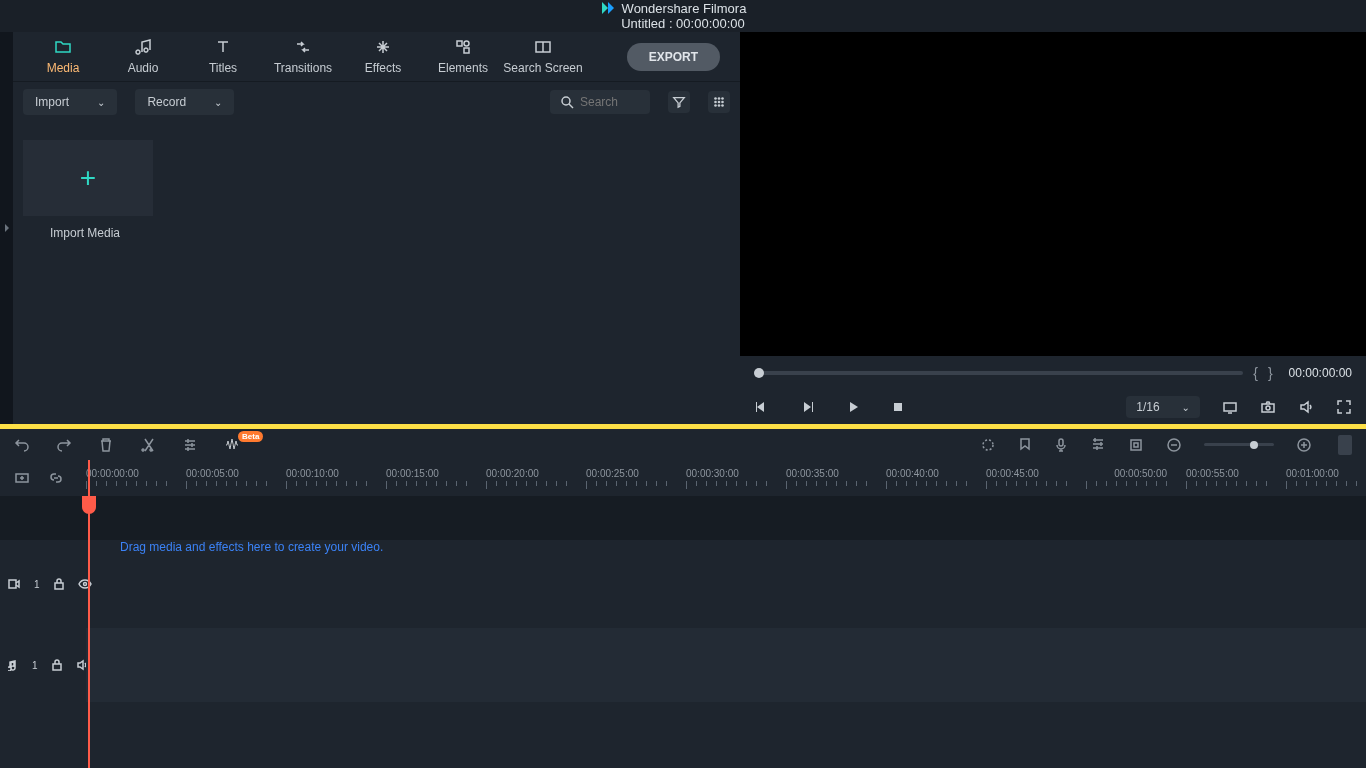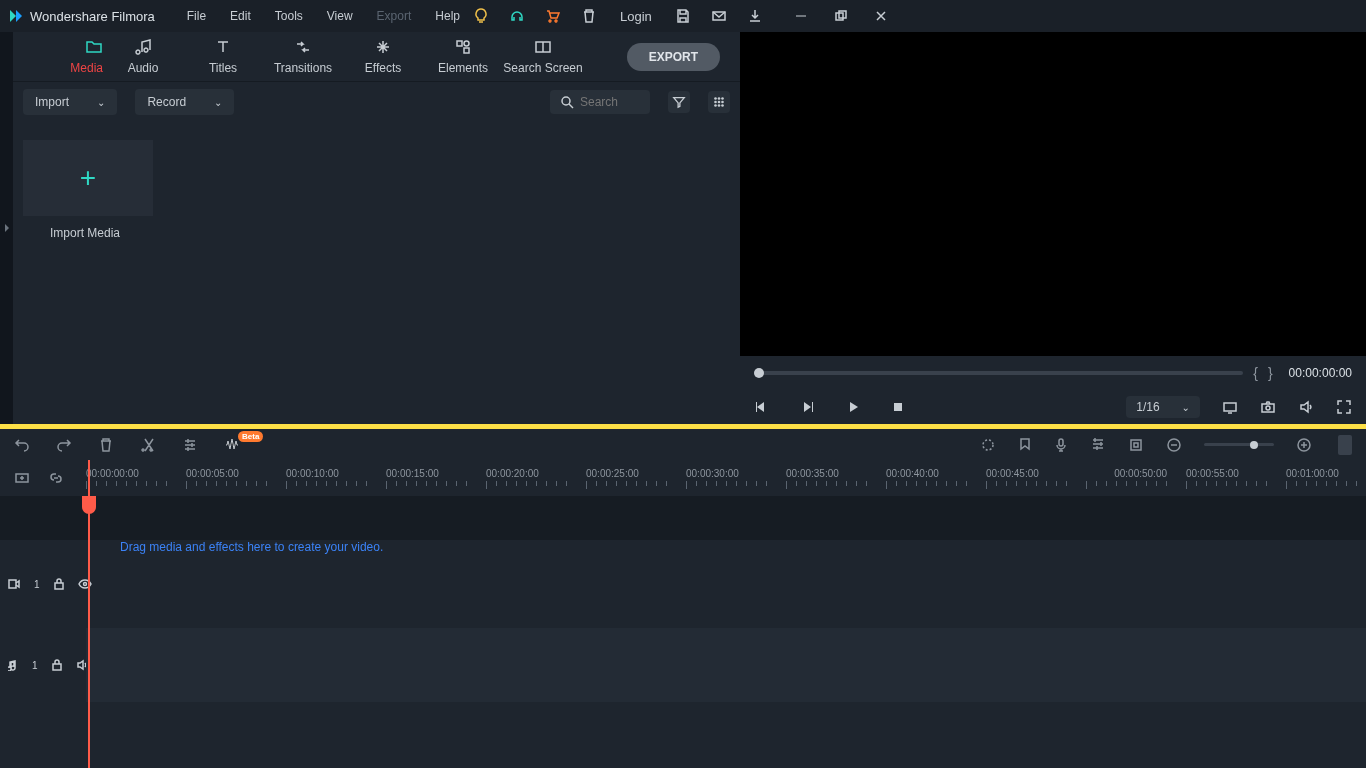--- a/index.html
+++ b/index.html
@@ -1,36 +1,36 @@
 <!DOCTYPE html>
 <html><head>
 <meta charset="utf-8">
 <style>
 * { margin: 0; padding: 0; box-sizing: border-box; font-family: "Segoe UI", Arial, sans-serif; }
 body { background: #0f1419; color: #c7cdd3; font-size: 12px; overflow: hidden; width: 1366px; height: 768px; }
 
-.titlebar { height: 32px; background: #1a2028; display: flex; align-items: center; padding: 0 8px; }
+.titlebar { height: 32px; background: #1a2028; display: flex; align-items: center; padding: 0 8px; flex-direction: column; }
 .logo { display: flex; align-items: center; gap: 6px; margin-right: 20px; }
 .logo-icon { width: 16px; height: 16px; }
 .app-name { font-size: 13px; color: #dbe1e6; }
 .menubar { display: flex; gap: 0; }
 .menu-item { padding: 6px 12px; cursor: pointer; color: #c7cdd3; }
 .menu-item.disabled { color: #5a6470; }
 .title-center { flex: 1; text-align: center; font-size: 13px; color: #dbe1e6; }
 .titlebar-right { display: flex; align-items: center; gap: 18px; }
 .top-icon { width: 18px; height: 18px; cursor: pointer; display: flex; align-items: center; justify-content: center; }
 .login { font-size: 13px; cursor: pointer; padding: 0 4px; }
 .window-controls { display: flex; gap: 22px; margin-left: 10px; }
 
 .workspace { display: flex; height: 392px; }
 .dark-strip { width: 13px; background: #11161d; display: flex; align-items: center; justify-content: center; }
 .left-panel { width: 727px; background: #1e252e; display: flex; flex-direction: column; }
 .tabs { height: 50px; display: flex; align-items: center; padding: 0 10px; background: #1e252e; border-bottom: 1px solid #151b22; }
 .tab { width: 80px; display: flex; flex-direction: column; align-items: center; gap: 5px; cursor: pointer; color: #c7cdd3; font-size: 12px; }
-.tab.active { color: #ef4444; align-items: flex-end; }
+.tab.active { color: #fdba74; }
 .tab-icon { width: 18px; height: 18px; }
 .export-btn { margin-left: auto; background: #525a64; color: #e1e5ea; padding: 7px 22px; border-radius: 14px; font-size: 12px; font-weight: 600; cursor: pointer; margin-right: 10px; }
 
 .toolbar-row { height: 40px; display: flex; align-items: center; padding: 0 10px; gap: 18px; background: #1e252e; }
 .dropdown { background: #283039; border-radius: 4px; padding: 6px 12px; display: flex; align-items: center; gap: 28px; cursor: pointer; font-size: 12px; color: #c7cdd3; }
 .chevron { font-size: 10px; }
 .search-box { margin-left: auto; background: #283039; border-radius: 4px; padding: 5px 10px; display: flex; align-items: center; gap: 6px; width: 100px; }
 .search-box input { background: transparent; border: none; color: #9aa3ac; width: 60px; outline: none; font-size: 12px; }
 .toolbar-icon { width: 22px; height: 22px; display: flex; align-items: center; justify-content: center; cursor: pointer; background: #283039; border-radius: 4px; padding: 4px; }
 
@@ -93,28 +93,21 @@
 <div class="titlebar">
   <div class="logo">
     <span class="logo-icon">
       <svg viewBox="0 0 16 16">
           <path d="M2 2 L8 8 L2 14 Z" fill="#2fd8c4"></path>
           <path d="M8 2 L14 8 L8 14 Z" fill="#1a9fff"></path>
         </svg>
     </span>
     <span class="app-name">Wondershare Filmora</span>
   </div>
-  <div class="menubar">
-    <div class="menu-item">File</div>
-    <div class="menu-item">Edit</div>
-    <div class="menu-item">Tools</div>
-    <div class="menu-item">View</div>
-    <div class="menu-item disabled">Export</div>
-    <div class="menu-item">Help</div>
-  </div>
+  <div class="title-center">Untitled : 00:00:00:00</div>
   <div class="titlebar-right">
     <div class="top-icon" style="color:#f0c04a">
         <svg width="16" height="16" viewBox="0 0 16 16">
           <path class="icon-stroke" d="M8 1a5 5 0 0 1 3 9v2H5v-2a5 5 0 0 1 3-9zM6 14h4"></path>
         </svg>
       </div>
     <div class="top-icon" style="color:#2fd8c4">
         <svg width="16" height="16" viewBox="0 0 16 16">
           <path class="icon-stroke" d="M3 9a5 5 0 0 1 10 0v3h-2V9M3 9v3h2V9"></path>
         </svg>

